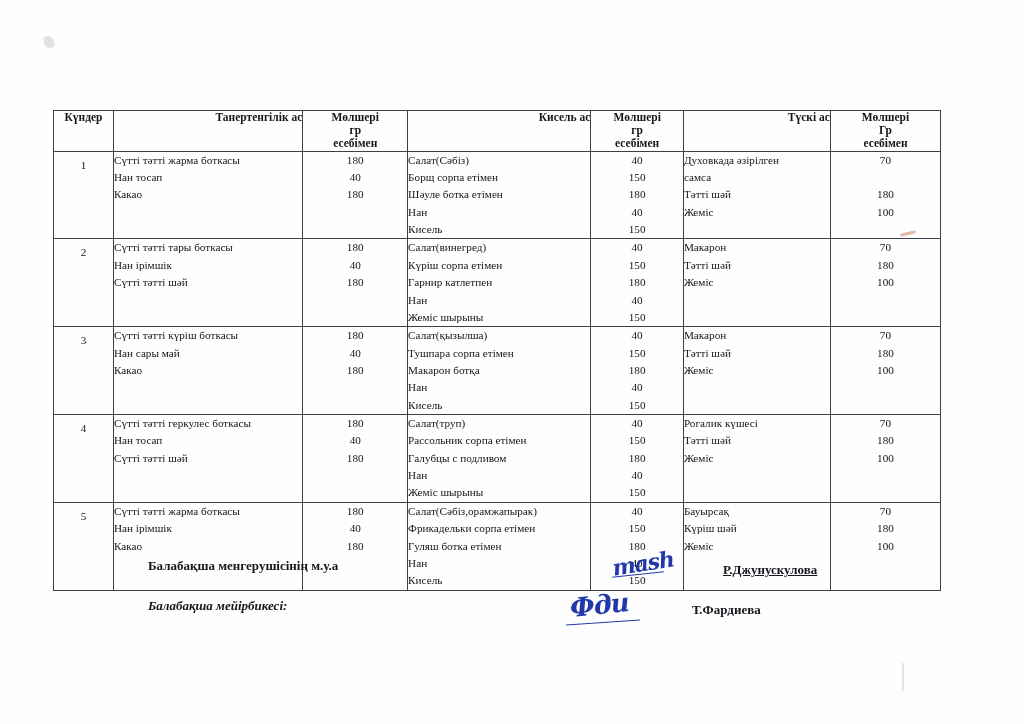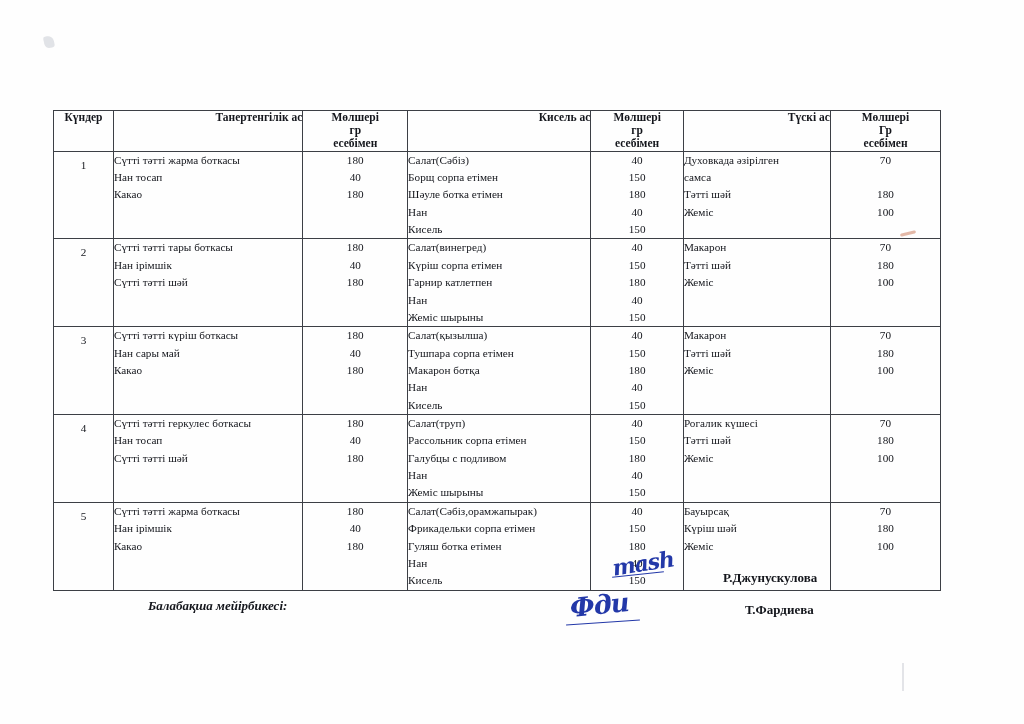--- a/index.html
+++ b/index.html
@@ -105,22 +105,22 @@
     top: 548px;
     height: 110px;
   }
   .sig-row {
     position: absolute;
     font-weight: bold;
     font-size: 13px;
   }
   .sig-label-1 { left: 148px; top: 10px; }
   .sig-label-2 { left: 148px; top: 50px; font-style: italic; }
-  .sig-name-1  { left: 723px; top: 22px; }
-  .sig-name-2  { left: 745px; top: 54px; }
+  .sig-name-1  { left: 723px; top: 14px; text-decoration: underline; }
+  .sig-name-2  { left: 692px; top: 54px; }
 
   .handwriting {
     position: absolute;
     color: #2338a8;
     font-family: "DejaVu Serif", serif;
     font-style: italic;
     font-weight: bold;
     letter-spacing: -1px;
   }
   .hw-1 {
@@ -294,20 +294,21 @@
 Күріш шәй
 Жеміс</td>
         <td class="cell qty center" style="white-space:pre-line">70
 180
 100</td>
       </tr>
     </tbody>
   </table>
 
   <div class="sig-area">
+    <div class="sig-row sig-label-1">Балабақша менгерушісінің м.у.а</div>
     <div class="sig-row sig-name-1">Р.Джунускулова</div>
     <div class="sig-row sig-label-2">Балабақша  мейірбикесі:</div>
     <div class="sig-row sig-name-2">Т.Фардиева</div>
 
     <div class="handwriting hw-1">mash</div>
     <div class="hw-underline hw-u1"></div>
     <div class="handwriting hw-2">Фди</div>
     <div class="hw-underline hw-u2"></div>
   </div>
 

